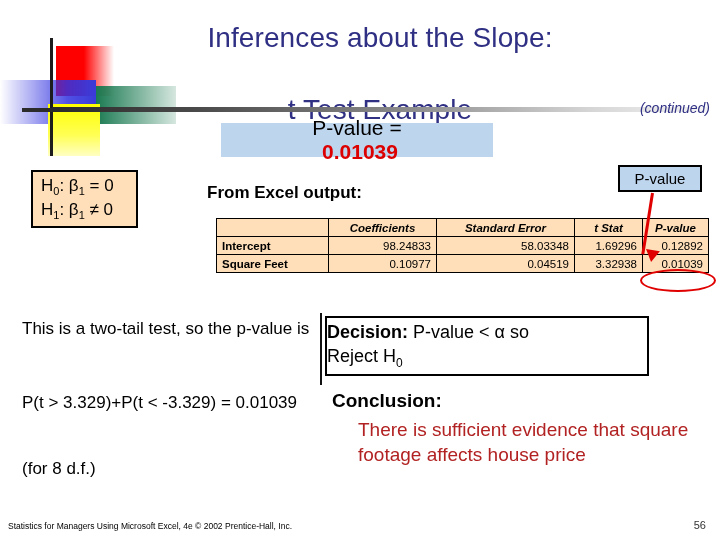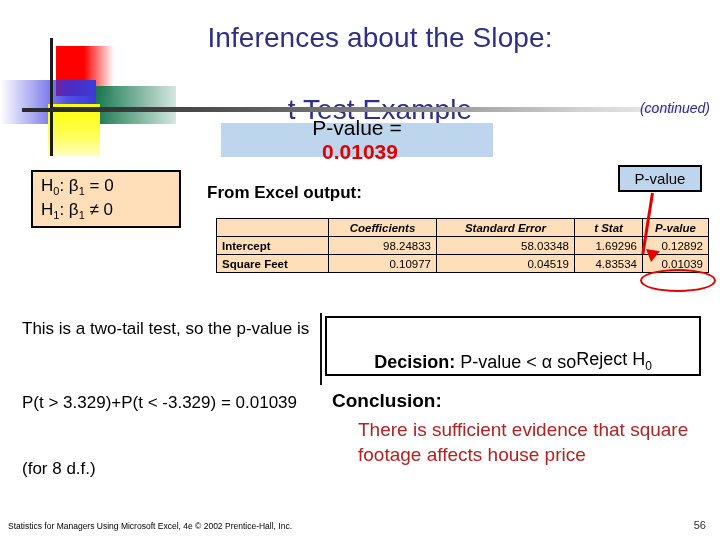--- a/index.html
+++ b/index.html
@@ -51,21 +51,21 @@
   .pv-banner{
     position:absolute;left:221px;top:123px;width:272px;height:34px;
     background:#bed5ee;
     display:flex;align-items:center;justify-content:center;
     font-size:21px;color:#000;flex-direction:column;
   }
   .pv-banner .num{color:#dd0000;font-weight:bold;margin-left:6px;}
 
   
   .hyp{
-    position:absolute;left:31px;top:170px;width:150px;height:58px;
+    position:absolute;left:31px;top:170px;width:107px;height:58px;
     background:#ffdfb9;border:2px solid #000;
     box-sizing:border-box;
     display:flex;flex-direction:column;justify-content:center;
     padding-left:8px;font-size:17px;color:#000;line-height:1.32;
   }
   .hyp sub{font-size:11px;}
 
   
   .excel-label{
     position:absolute;left:207px;top:183px;
@@ -117,23 +117,23 @@
   }
 
   
   .bl{position:absolute;left:22px;font-size:17px;color:#000;line-height:1.28;}
   .bl-1{top:318px;width:290px;}
   .bl-2{top:392px;width:295px;}
   .bl-3{top:458px;width:290px;}
 
   
   .decision{
-    position:absolute;left:325px;top:316px;width:376px;height:60px;
+    position:absolute;left:325px;top:316px;width:324px;height:60px;
     border:2px solid #000;box-sizing:border-box;background:#fff;
-    display:flex;flex-direction:row;align-items:flex-end;justify-content:center;
+    display:flex;flex-direction:column;align-items:flex-start;justify-content:center;
     font-size:18px;color:#000;line-height:1.3;
   }
   .decision .b{font-weight:bold;}
   .decision sub{font-size:12px;}
 
   
   .concl-head{
     position:absolute;left:332px;top:390px;
     font-size:19px;font-weight:bold;color:#000;
   }
@@ -213,21 +213,21 @@
         <td class="lbl">Intercept</td>
         <td class="num">98.24833</td>
         <td class="num">58.03348</td>
         <td class="num">1.69296</td>
         <td class="num">0.12892</td>
       </tr>
       <tr>
         <td class="lbl">Square Feet</td>
         <td class="num">0.10977</td>
         <td class="num">0.04519</td>
-        <td class="num">4.83534</td>
+        <td class="num">3.32938</td>
         <td class="num">0.01039</td>
       </tr>
     </tbody>
   </table>
 
   <div class="pv-callout">P-value</div>
   <div class="arrow-line"></div>
   <div class="arrow-head"></div>
   <div class="red-oval"></div>
 

